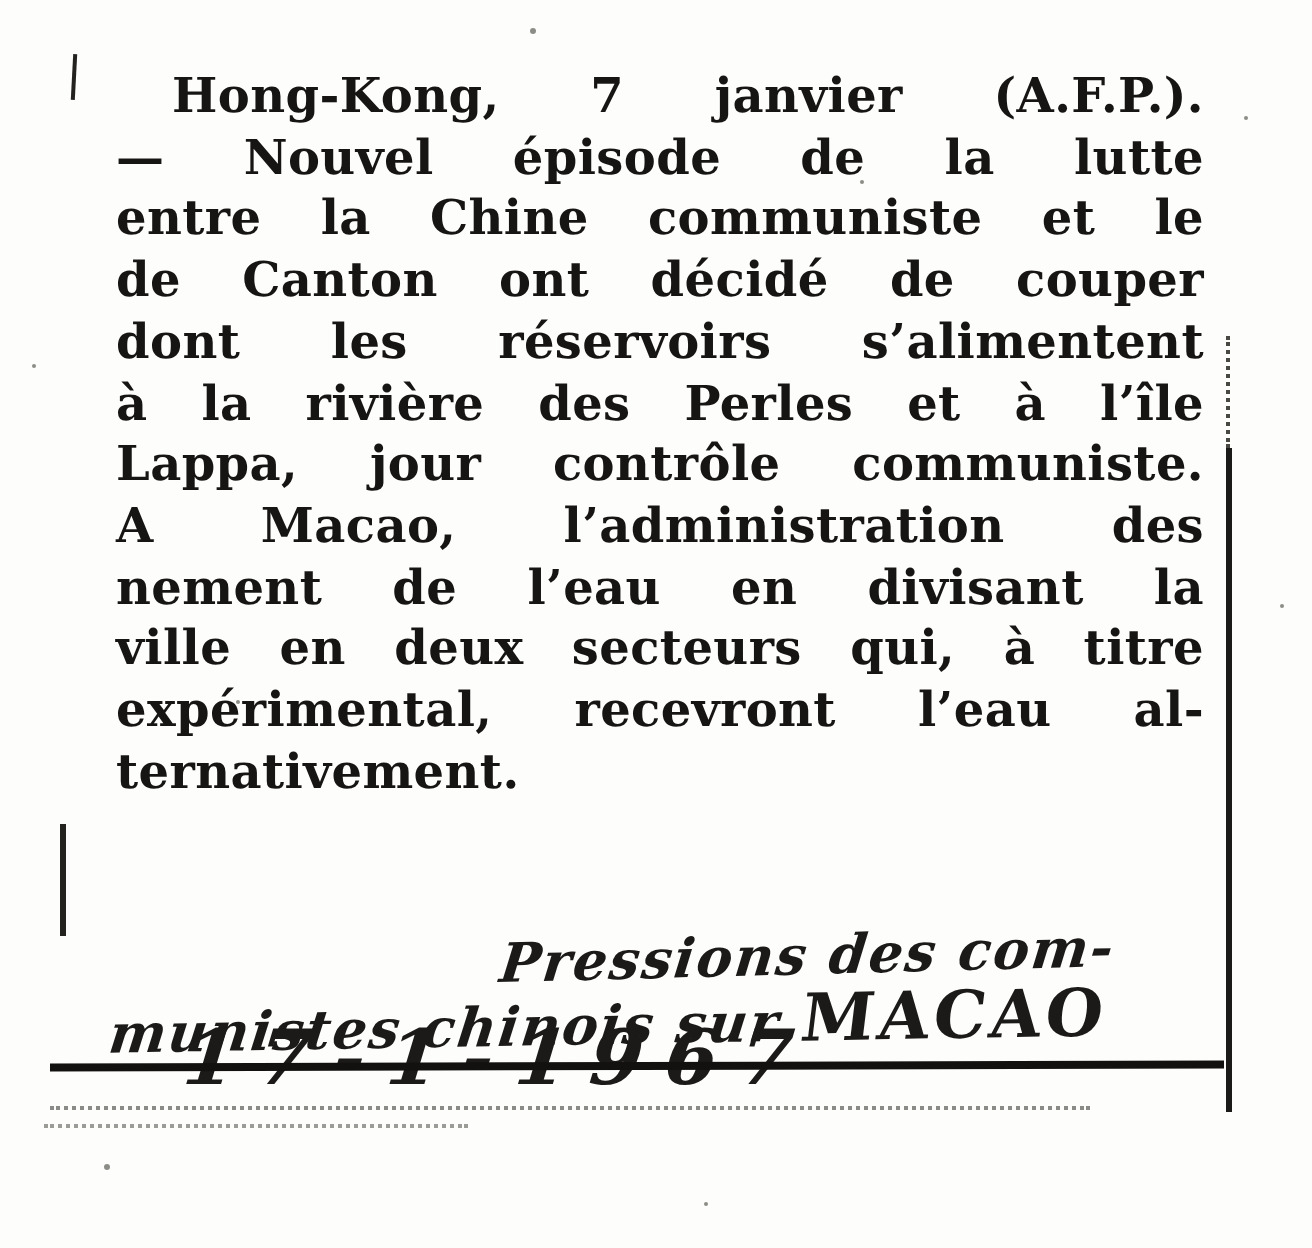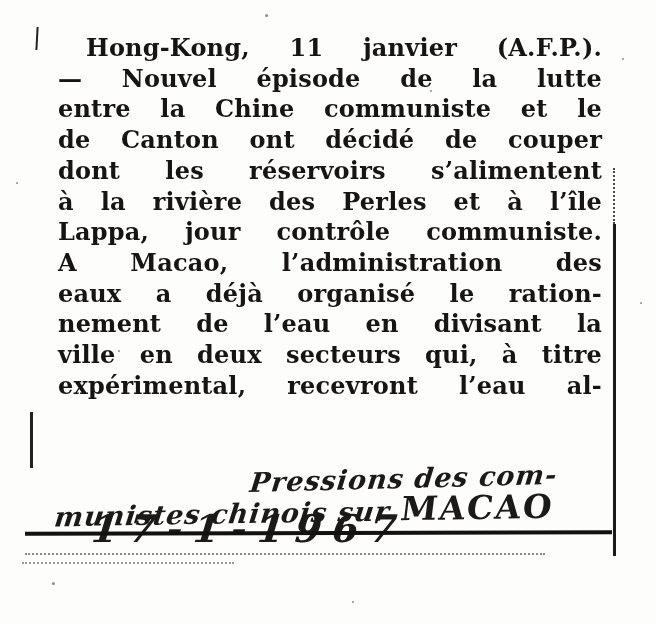--- a/index.html
+++ b/index.html
@@ -155,32 +155,32 @@
 
 <div class="page">
 
   <div class="pen-mark mark-top-left"></div>
   <div class="pen-mark mark-mid-left"></div>
 
   <div class="column-rule-dotted"></div>
   <div class="column-rule-solid"></div>
 
   <div class="article">
-    <div class="article-line indent"><span>Hong-Kong, 11 janvier </span><span class="agency">(A.F.P.).</span></div>
+    <div class="article-line indent"><span>Hong-Kong, 7 janvier </span><span class="agency">(A.F.P.).</span></div>
     <div class="article-line">— Nouvel épisode de la lutte</div>
     <div class="article-line">entre la Chine communiste et le</div>
     <div class="article-line">de Canton ont décidé de couper</div>
     <div class="article-line">dont les réservoirs s’alimentent</div>
     <div class="article-line">à la rivière des Perles et à l’île</div>
     <div class="article-line">Lappa, jour contrôle communiste.</div>
     <div class="article-line">A Macao, l’administration des</div>
-    <div class="article-line">eaux a déjà organisé le ration-</div>
     <div class="article-line">nement de l’eau en divisant la</div>
     <div class="article-line">ville en deux secteurs qui, à titre</div>
     <div class="article-line">expérimental, recevront l’eau al-</div>
+    <div class="article-line no-justify">ternativement.</div>
   </div>
 
   <div class="hw hw1">Pressions des com-</div>
   <div class="hw hw2"><span>munistes chinois sur </span><span class="hw-caps">MACAO</span></div>
   <div class="hw hw-date">17-1-1967</div>
 
   <div class="strike-rule"></div>
   <div class="dotted-line dotted-1"></div>
   <div class="dotted-line dotted-2"></div>
 

